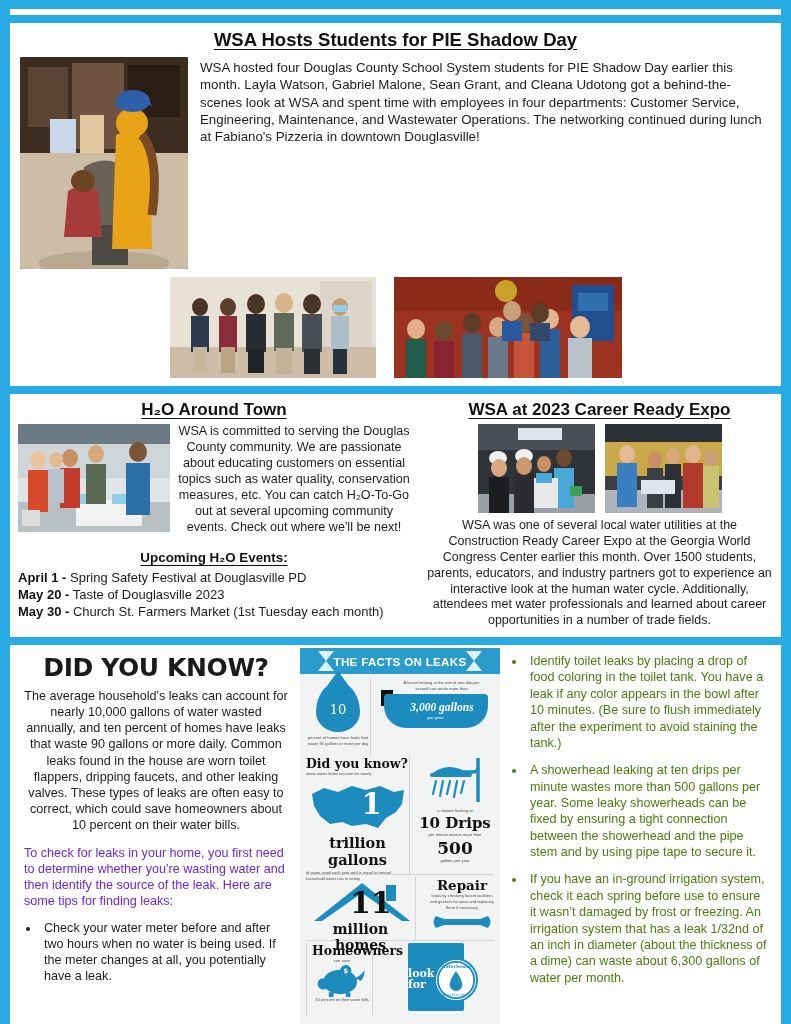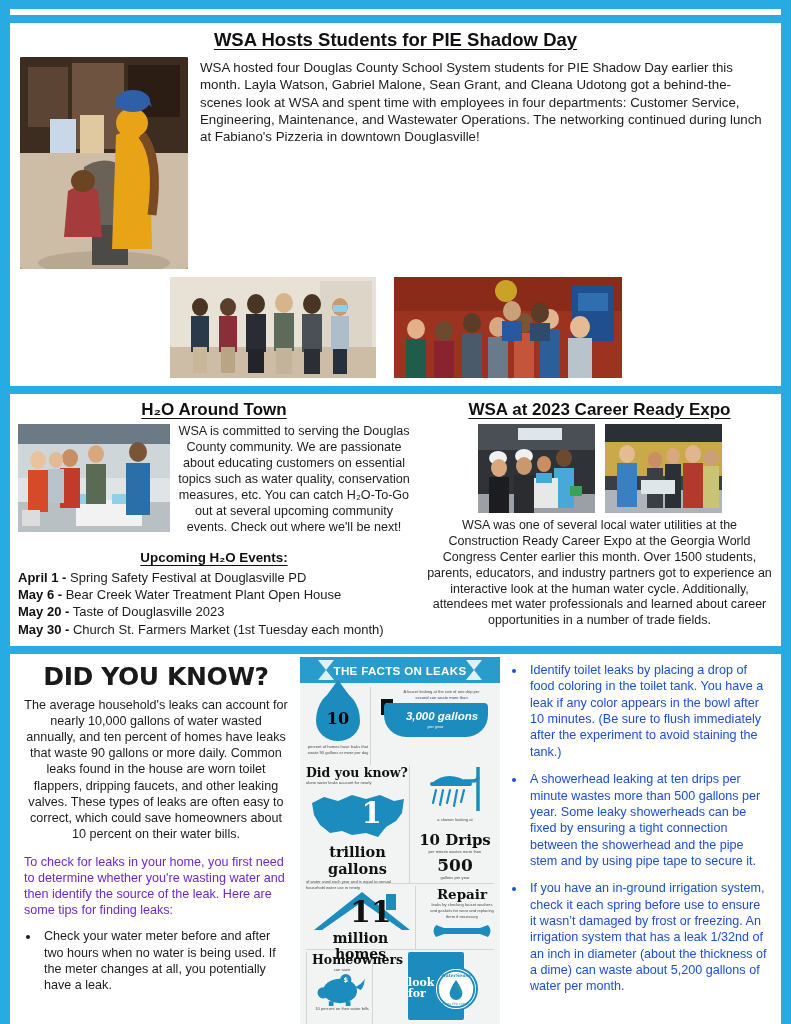--- a/index.html
+++ b/index.html
@@ -76,52 +76,52 @@
     letter-spacing:-.4px; margin-bottom: 6px;
   }
   .dyk-p { font-size: 12.6px; line-height:1.28; text-align:center; color:#1d1d1d;}
   .dyk-p2 { font-size:12.6px; line-height:1.28; text-align:left; color:#6d28d9; margin-top:12px;}
   .dyk-ul { margin: 10px 0 0 16px; }
   .dyk-ul li { font-size:12.6px; line-height:1.28; color:#1d1d1d; margin-bottom:4px; padding-left:4px;}
 
   .dyk-mid { width: 200px; flex: 0 0 200px; padding: 3px 0 0 0; }
   .dyk-right { flex:1; padding: 8px 12px 8px 10px; }
   .dyk-right ul { margin-left: 16px; }
-  .dyk-right li { font-size:12.6px; line-height:1.3; color:#1d4ed8; margin-bottom:11px; padding-left:4px;}
+  .dyk-right li { font-size:12.6px; line-height:1.3; color:#4d7c0f; margin-bottom:11px; padding-left:4px;}
 
   
   .info { width:200px; background:#f2f3f3; position:relative; height: 388px; font-family:"Liberation Sans", sans-serif;}
   .info-hdr { background:#2a9ccb; height:26px; position:relative; }
   .info-hdr-t {
     position:absolute; inset:0; display:flex; align-items:center; justify-content:center;
     color:#fff; font-weight:bold; font-size:11.6px; letter-spacing:.3px;
   }
   .info-body { padding: 4px 6px 0 6px; position:relative; height: 340px;}
   .ib-row { display:flex; }
   .vsep { border-left:1px solid #d3d6d7; }
   .hsep { border-top:1px solid #d3d6d7; }
   .drop { width:44px; height:50px; background:#1C8CBE; border-radius: 50% 50% 50% 50%/ 60% 60% 40% 40%;
           position:relative; margin: 2px auto 0 auto; }
   .drop::before { content:""; position:absolute; left:50%; top:-11px; transform:translateX(-50%);
           border-left:11px solid transparent; border-right:11px solid transparent;
           border-bottom:15px solid #1C8CBE;}
   .drop span { position:absolute; inset:0; display:flex; align-items:center; justify-content:center;
-          color:#000000; font-weight:bold; font-size:16px; font-family:"DejaVu Serif", serif; padding-top:4px;}
+          color:#fef9c3; font-weight:normal; font-size:13px; font-family:"DejaVu Serif", serif; padding-top:4px;}
   .micro { font-size:4.1px; line-height:1.45; color:#4a4a4a; text-align:center; }
   .micro-l { font-size:4.1px; line-height:1.45; color:#4a4a4a; text-align:left; }
   .tub { width:104px; height:34px; background:#1C8CBE; border-radius: 4px 4px 22px 22px; position:relative;
          margin: 2px auto 0 auto; display:flex; align-items:center; justify-content:center; flex-direction:column;}
-  .tub b { color:#fff; font-family:Liberation Sans, sans-serif; font-size:11.5px; font-style:italic; line-height:1;margin-left:13px;}
+  .tub b { color:#fff; font-family:Liberation Serif, serif; font-size:11.5px; font-style:italic; line-height:1;margin-left:13px;}
   .tub i { color:#fff; font-size:4.3px; font-style:normal; margin-top:1px;}
   .dyk-info { font-family:"DejaVu Serif", serif; font-weight:bold; font-size:12.5px; color:#111; }
   .usmap { width:100px; height:56px; position:relative; margin: 1px auto 0 auto; }
   .usmap .num { position:absolute; left:54%; top:16%; color:#fff; font-family:"DejaVu Serif", serif;
                 font-weight:bold; font-size:29px;}
   .trillion { font-family:"DejaVu Serif", serif; font-weight:bold; font-size:14.5px; color:#111; text-align:center;}
-  .drips { font-family:"DejaVu Serif", serif; font-weight:bold; font-size:15px; color:#111; text-align:center;margin-top:8px;}
+  .drips { font-family:"DejaVu Serif", serif; font-weight:bold; font-size:15px; color:#111; text-align:center;}
   .five00 { font-family:"DejaVu Serif", serif; font-weight:bold; font-size:17px; color:#111; text-align:center;}
   .eleven { font-family:"DejaVu Serif", serif; font-weight:bold; font-size:30px; color:#111;}
   .million { font-family:"DejaVu Serif", serif; font-weight:bold; font-size:14px; color:#111; text-align:center;}
   .repair { font-family:"DejaVu Serif", serif; font-weight:bold; font-size:13.5px; color:#111; text-align:center;}
   .homeowners { font-family:"DejaVu Serif", serif; font-weight:bold; font-size:12.5px; color:#111; text-align:center;}
   .k13 { font-family:"DejaVu Serif", serif; font-weight:bold; font-size:15px; color:#111; text-align:center;}
   .wslogo { background:#1C8CBE; width:56px; height:68px; border-radius:2px; position:relative;
             display:flex; align-items:center; padding-top:3px;}
   .wslogo .lf { color:#fff; font-family:"DejaVu Serif", serif; font-weight:bold; font-size:11px; line-height:1;}
   .ws-seal { width:44px; height:44px; border-radius:50%; background:#fff; margin-top:2px; position:relative;
@@ -254,24 +254,20 @@
         </div>
         <div class="h2o-text">WSA is committed to serving the Douglas County community. We are passionate about educating customers on essential topics such as water quality, conservation measures, etc. You can catch H₂O-To-Go out at several upcoming community events. Check out where we'll be next!</div>
       </div>
       <div class="events-head">Upcoming H₂O Events:</div>
       <div>
         <div class="event-line">
           <b>April 1 -</b>
           <span>Spring Safety Festival at Douglasville PD</span>
         </div>
         <div class="event-line">
-          <b>May 6 -</b>
-          <span>Bear Creek Water Treatment Plant Open House</span>
-        </div>
-        <div class="event-line">
           <b>May 20 -</b>
           <span>Taste of Douglasville 2023</span>
         </div>
         <div class="event-line">
           <b>May 30 -</b>
           <span> Church St. Farmers Market (1st Tuesday each month)</span>
         </div>
       </div>
     </div>
 
@@ -458,20 +454,20 @@
             </div>
           </div>
 
         </div>
       </div>
 
       <div class="dyk-right">
         <ul>
           <li>Identify toilet leaks by placing a drop of food coloring in the toilet tank. You have a leak if any color appears in the bowl after 10 minutes. (Be sure to flush immediately after the experiment to avoid staining the tank.)</li>
           <li>A showerhead leaking at ten drips per minute wastes more than 500 gallons per year.  Some leaky showerheads can be fixed by ensuring a tight connection between the showerhead and the pipe stem and by using pipe tape to secure it.</li>
-          <li>If you have an in-ground irrigation system, check it each spring before use to ensure it wasn’t damaged by frost or freezing. An irrigation system that has a leak 1/32nd of an inch in diameter (about the thickness of a dime) can waste about 5,200 gallons of water per month.</li>
+          <li>If you have an in-ground irrigation system, check it each spring before use to ensure it wasn’t damaged by frost or freezing. An irrigation system that has a leak 1/32nd of an inch in diameter (about the thickness of a dime) can waste about 6,300 gallons of water per month.</li>
         </ul>
       </div>
 
     </div>
   </div>
 
 </div>
 
 </body></html>

